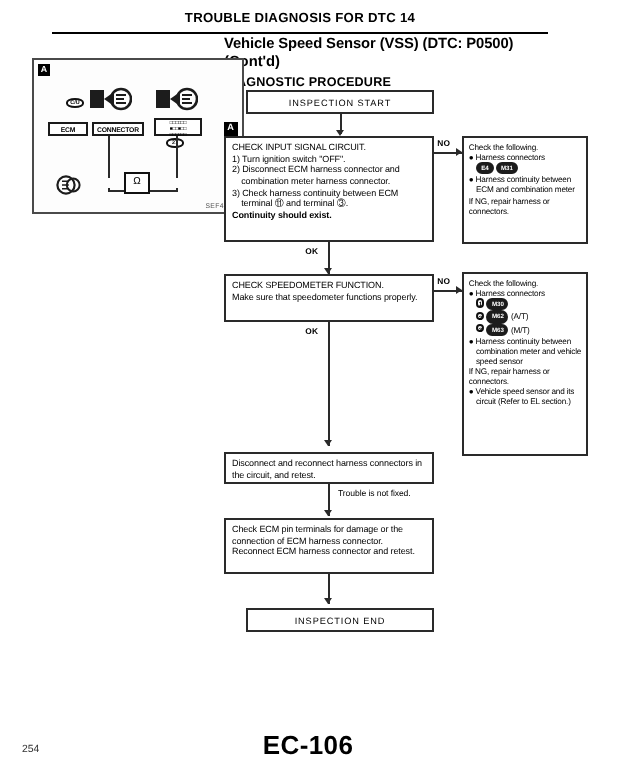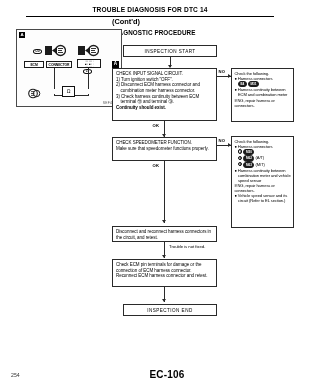--- a/index.html
+++ b/index.html
@@ -313,38 +313,39 @@
   
   .folio {
     position: absolute;
     left: 11px;
     bottom: 10px;
     font-size: 5.2px;
     color: #333;
   }
   .foot-code {
     position: absolute;
-    left: 17px;
+    left: 4px;
     bottom: 8px;
     width: 300px;
     text-align: center;
-    font-size: 10px;
+    font-size: 13px;
     font-weight: bold;
     letter-spacing: 0.2px;
   }
 </style>
 </head>
 <body>
 
 <div class="page">
 
   <div class="run-head">TROUBLE DIAGNOSIS FOR DTC 14</div>
   <div class="head-rule"></div>
 
   <div class="title-wrap">
+    <div class="doc-title">Vehicle Speed Sensor (VSS) (DTC: P0500)</div>
     <div class="doc-subtitle">(Cont'd)</div>
     <div class="section-head">DIAGNOSTIC PROCEDURE</div>
   </div>
 
   <div class="illus">
     <div class="illus-tag">A</div>
 
     <div class="pictogram pict-a">
       <svg width="22" height="13" viewBox="0 0 22 13">
         <path d="M1 2 L8 2 L8 11 L1 11 Z" fill="#1c1c1c"></path>

